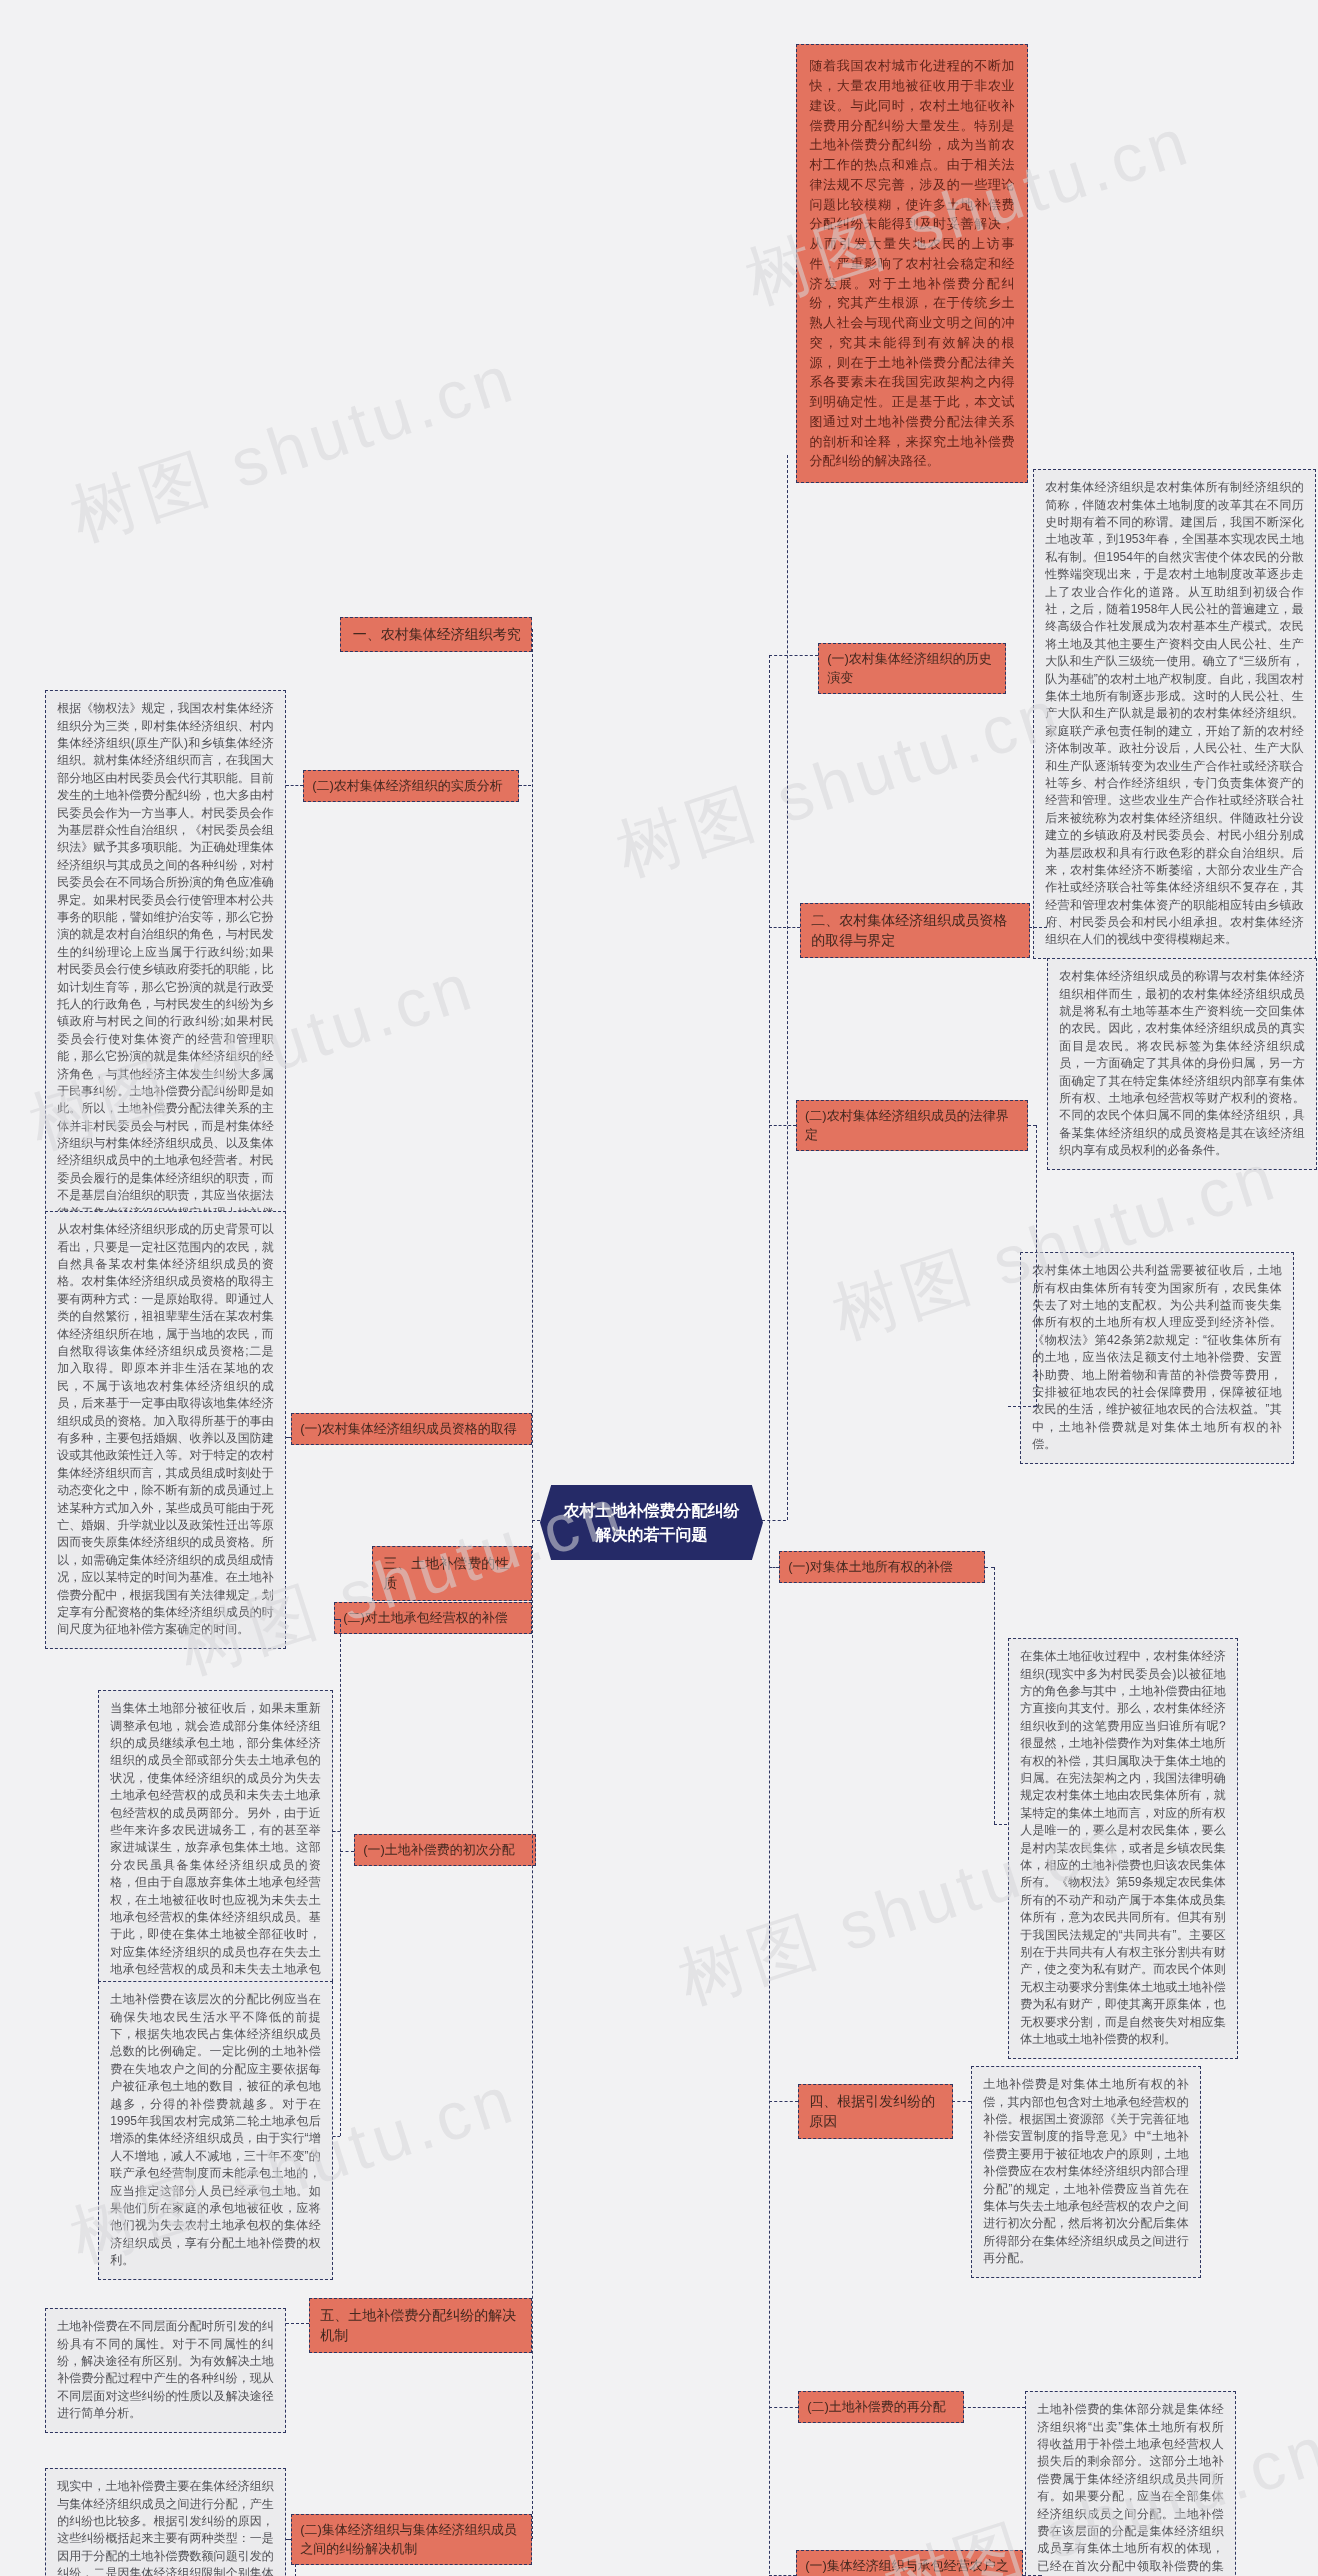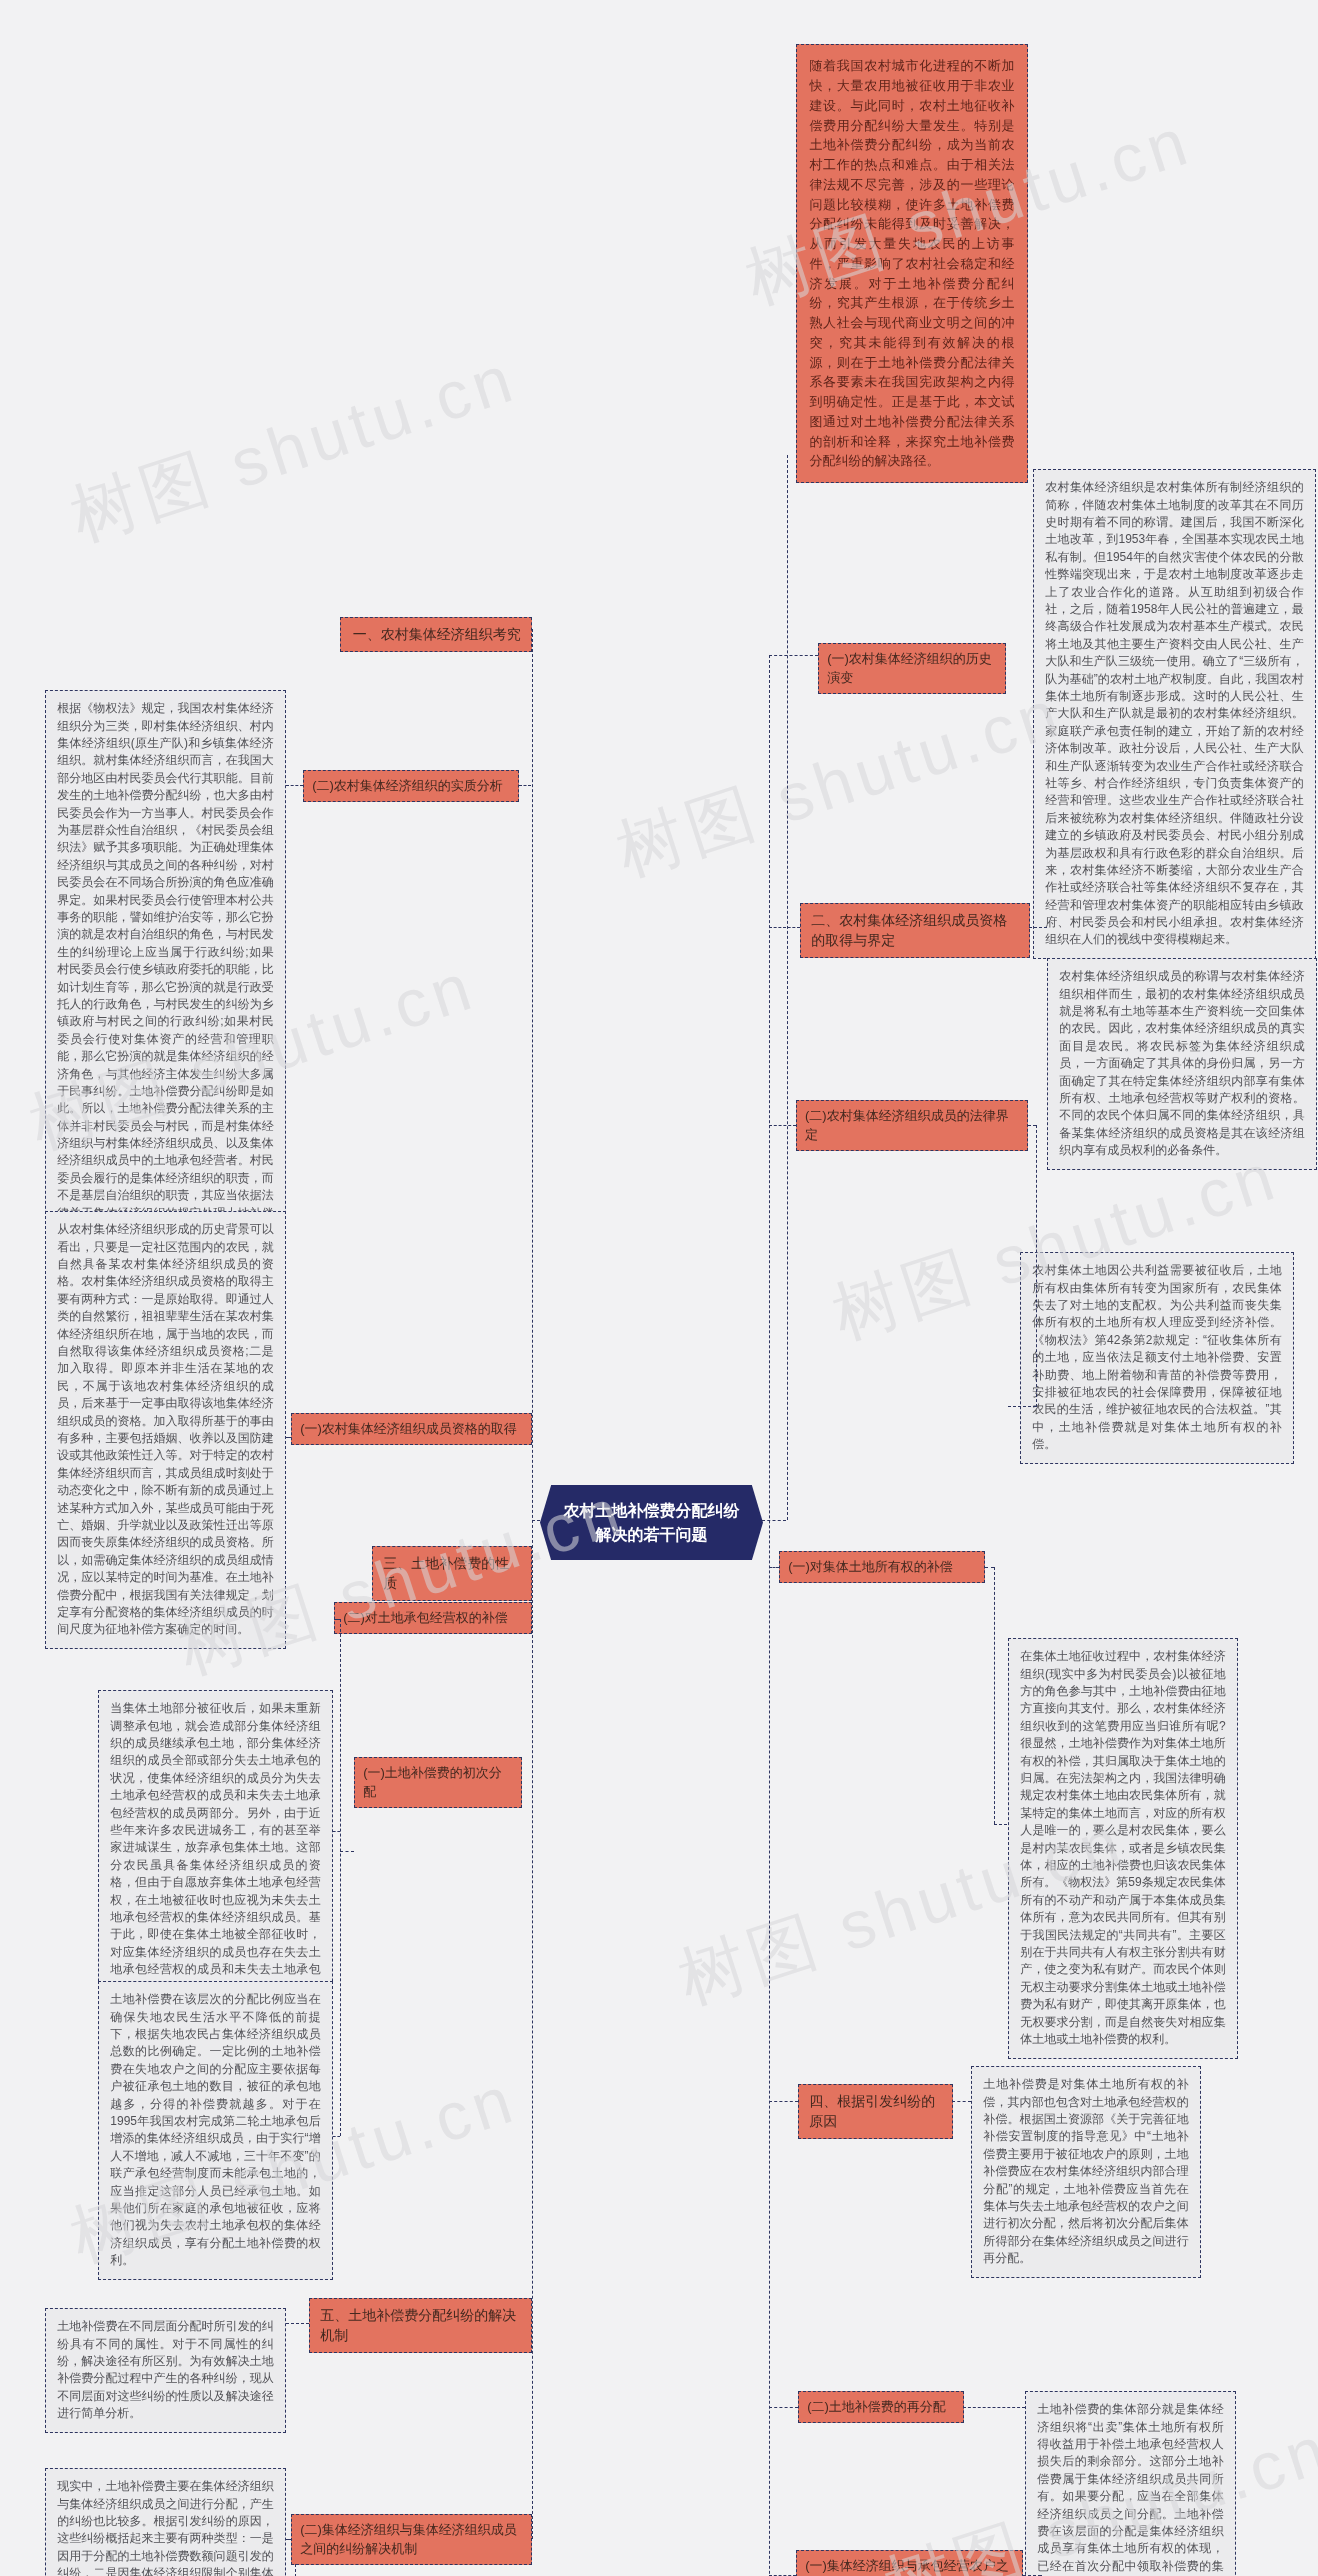--- a/index.html
+++ b/index.html
@@ -39,21 +39,21 @@
     <div class="node para" style="left: 45px; top: 1211px; width: 241px;">从农村集体经济组织形成的历史背景可以看出，只要是一定社区范围内的农民，就自然具备某农村集体经济组织成员的资格。农村集体经济组织成员资格的取得主要有两种方式：一是原始取得。即通过人类的自然繁衍，祖祖辈辈生活在某农村集体经济组织所在地，属于当地的农民，而自然取得该集体经济组织成员资格;二是加入取得。即原本并非生活在某地的农民，不属于该地农村集体经济组织的成员，后来基于一定事由取得该地集体经济组织成员的资格。加入取得所基于的事由有多种，主要包括婚姻、收养以及国防建设或其他政策性迁入等。对于特定的农村集体经济组织而言，其成员组成时刻处于动态变化之中，除不断有新的成员通过上述某种方式加入外，某些成员可能由于死亡、婚姻、升学就业以及政策性迁出等原因而丧失原集体经济组织的成员资格。所以，如需确定集体经济组织的成员组成情况，应以某特定的时间为基准。在土地补偿费分配中，根据我国有关法律规定，划定享有分配资格的集体经济组织成员的时间尺度为征地补偿方案确定的时间。</div>
     <div class="node sublabel" style="left: 796px; top: 1100px; width: 232px; padding-left: 8px;">(二)农村集体经济组织成员的法律界定</div>
     <div class="node label" style="left: 372px; top: 1546px; width: 160px;">三、土地补偿费的性质</div>
     <div class="node sublabel" style="left: 779px; top: 1551px; width: 206px;">(一)对集体土地所有权的补偿</div>
     <div class="node para" style="left: 1020px; top: 1252px; width: 274px;">农村集体土地因公共利益需要被征收后，土地所有权由集体所有转变为国家所有，农民集体失去了对土地的支配权。为公共利益而丧失集体所有权的土地所有权人理应受到经济补偿。《物权法》第42条第2款规定：“征收集体所有的土地，应当依法足额支付土地补偿费、安置补助费、地上附着物和青苗的补偿费等费用，安排被征地农民的社会保障费用，保障被征地农民的生活，维护被征地农民的合法权益。”其中，土地补偿费就是对集体土地所有权的补偿。</div>
     <div class="node para" style="left: 1008px; top: 1638px; width: 230px;">在集体土地征收过程中，农村集体经济组织(现实中多为村民委员会)以被征地方的角色参与其中，土地补偿费由征地方直接向其支付。那么，农村集体经济组织收到的这笔费用应当归谁所有呢?很显然，土地补偿费作为对集体土地所有权的补偿，其归属取决于集体土地的归属。在宪法架构之内，我国法律明确规定农村集体土地由农民集体所有，就某特定的集体土地而言，对应的所有权人是唯一的，要么是村农民集体，要么是村内某农民集体，或者是乡镇农民集体，相应的土地补偿费也归该农民集体所有。《物权法》第59条规定农民集体所有的不动产和动产属于本集体成员集体所有，意为农民共同所有。但其有别于我国民法规定的“共同共有”。主要区别在于共同共有人有权主张分割共有财产，使之变为私有财产。而农民个体则无权主动要求分割集体土地或土地补偿费为私有财产，即使其离开原集体，也无权要求分割，而是自然丧失对相应集体土地或土地补偿费的权利。</div>
     <div class="node sublabel" style="left: 334px; top: 1602px; width: 198px;">(二)对土地承包经营权的补偿</div>
     <div class="node para" style="left: 98px; top: 1690px; width: 235px;">当集体土地部分被征收后，如果未重新调整承包地，就会造成部分集体经济组织的成员继续承包土地，部分集体经济组织的成员全部或部分失去土地承包的状况，使集体经济组织的成员分为失去土地承包经营权的成员和未失去土地承包经营权的成员两部分。另外，由于近些年来许多农民进城务工，有的甚至举家进城谋生，放弃承包集体土地。这部分农民虽具备集体经济组织成员的资格，但由于自愿放弃集体土地承包经营权，在土地被征收时也应视为未失去土地承包经营权的集体经济组织成员。基于此，即使在集体土地被全部征收时，对应集体经济组织的成员也存在失去土地承包经营权的成员和未失去土地承包经营权的成员两类。土地补偿费在集体与失去土地承包经营权的农户之间的分配就是将一定比例的土地补偿费首先在失去土地承包权的集体经济组织成员之间分配。</div>
     <div class="node label" style="left: 798px; top: 2084px; width: 155px;">四、根据引发纠纷的原因</div>
     <div class="node para" style="left: 971px; top: 2066px; width: 230px;">土地补偿费是对集体土地所有权的补偿，其内部也包含对土地承包经营权的补偿。根据国土资源部《关于完善征地补偿安置制度的指导意见》中“土地补偿费主要用于被征地农户的原则，土地补偿费应在农村集体经济组织内部合理分配”的规定，土地补偿费应当首先在集体与失去土地承包经营权的农户之间进行初次分配，然后将初次分配后集体所得部分在集体经济组织成员之间进行再分配。</div>
-    <div class="node sublabel" style="left: 354px; top: 1757px; width: 168px;">(一)土地补偿费的初次分配</div>
+    <div class="node sublabel" style="left: 354px; top: 1834px; width: 182px;">(一)土地补偿费的初次分配</div>
     <div class="node para" style="left: 98px; top: 1981px; width: 235px;">土地补偿费在该层次的分配比例应当在确保失地农民生活水平不降低的前提下，根据失地农民占集体经济组织成员总数的比例确定。一定比例的土地补偿费在失地农户之间的分配应主要依据每户被征承包土地的数目，被征的承包地越多，分得的补偿费就越多。对于在1995年我国农村完成第二轮土地承包后增添的集体经济组织成员，由于实行“增人不增地，减人不减地，三十年不变”的联产承包经营制度而未能承包土地的，应当推定这部分人员已经承包土地。如果他们所在家庭的承包地被征收，应将他们视为失去农村土地承包权的集体经济组织成员，享有分配土地补偿费的权利。</div>
     <div class="node sublabel" style="left: 798px; top: 2391px; width: 166px;">(二)土地补偿费的再分配</div>
     <div class="node para" style="left: 1025px; top: 2391px; width: 211px;">土地补偿费的集体部分就是集体经济组织将“出卖”集体土地所有权所得收益用于补偿土地承包经营权人损失后的剩余部分。这部分土地补偿费属于集体经济组织成员共同所有。如果要分配，应当在全部集体经济组织成员之间分配。土地补偿费在该层面的分配是集体经济组织成员享有集体土地所有权的体现，已经在首次分配中领取补偿费的集体经济组织成员仍具备参与该层次分配的资格。</div>
     <div class="node label" style="left: 309px; top: 2298px; width: 223px;">五、土地补偿费分配纠纷的解决机制</div>
     <div class="node para" style="left: 45px; top: 2308px; width: 241px;">土地补偿费在不同层面分配时所引发的纠纷具有不同的属性。对于不同属性的纠纷，解决途径有所区别。为有效解决土地补偿费分配过程中产生的各种纠纷，现从不同层面对这些纠纷的性质以及解决途径进行简单分析。</div>
     <div class="node sublabel" style="left: 796px; top: 2550px; width: 227px;">(一)集体经济组织与承包经营农户之间的纠纷解决机制</div>
     <div class="node sublabel" style="left: 291px; top: 2514px; width: 241px;">(二)集体经济组织与集体经济组织成员之间的纠纷解决机制</div>
     <div class="node para" style="left: 45px; top: 2468px; width: 241px;">现实中，土地补偿费主要在集体经济组织与集体经济组织成员之间进行分配，产生的纠纷也比较多。根据引发纠纷的原因，这些纠纷概括起来主要有两种类型：一是因用于分配的土地补偿费数额问题引发的纠纷，二是因集体经济组织限制个别集体经济组织成员平等参与土地补偿费分配引发的纠纷。不同类型的纠纷，性质及解决途径也有所差别。</div>
     <div class="wm" style="left: 62px; top: 402px;">树图 shutu.cn</div>
     <div class="wm" style="left: 737px; top: 165px;">树图 shutu.cn</div>

